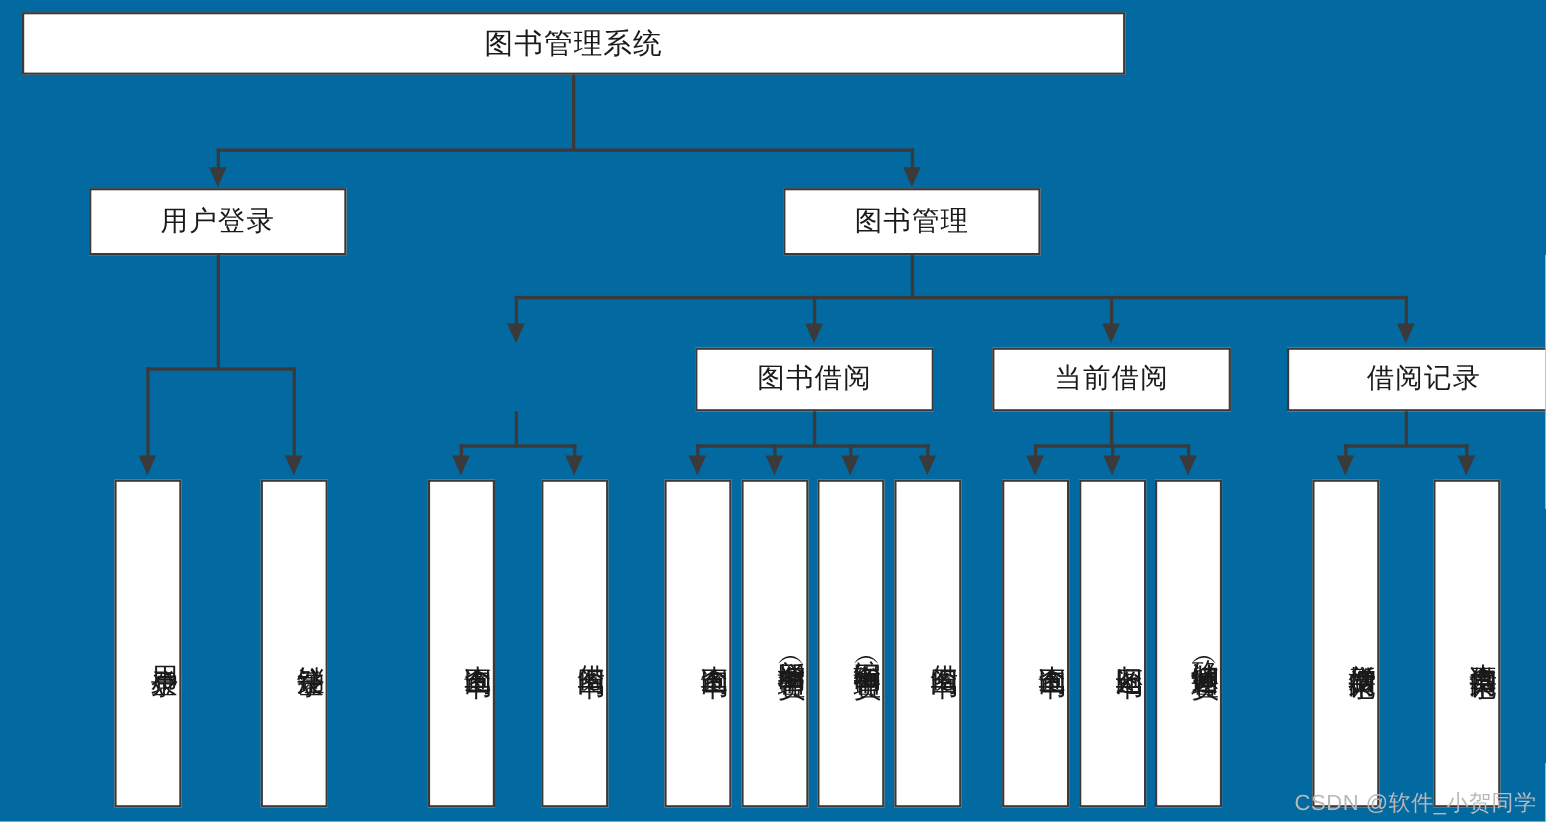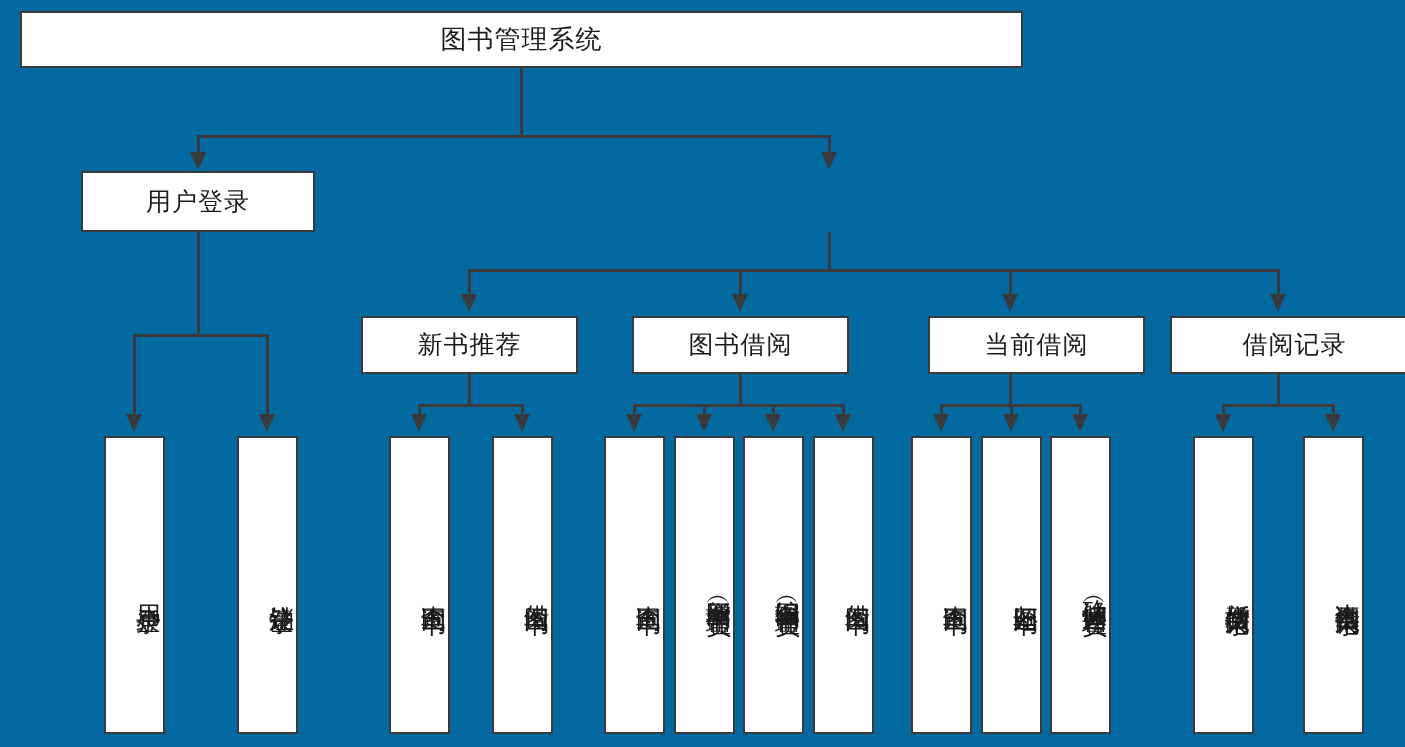--- a/index.html
+++ b/index.html
@@ -86,47 +86,47 @@
 
   <div class="edge v" style="left:520px; top:68px; width:3px; height:68px;"></div>
   <div class="edge h" style="left:197px; top:135px; width:634px; height:3px;"></div>
   <div class="edge v" style="left:197px; top:135px; width:3px; height:22px;"></div>
   <div class="arrow" style="left:190px; top:152px;"></div>
   <div class="edge v" style="left:828px; top:135px; width:3px; height:22px;"></div>
   <div class="arrow" style="left:821px; top:152px;"></div>
 
   <div class="node horiz" style="left:81px; top:171px; width:234px; height:61px;">
     <span class="label">用户登录</span>
+  </div>
+  <div class="node horiz" style="left:712px; top:171px; width:234px; height:61px;">
+    <span class="label">图书管理</span>
   </div>
 
   <div class="edge v" style="left:197px; top:232px; width:3px; height:104px;"></div>
   <div class="edge h" style="left:133px; top:334px; width:136px; height:3px;"></div>
   <div class="edge v" style="left:133px; top:334px; width:3px; height:84px;"></div>
   <div class="arrow" style="left:126px; top:414px;"></div>
   <div class="edge v" style="left:266px; top:334px; width:3px; height:84px;"></div>
   <div class="arrow" style="left:259px; top:414px;"></div>
 
   <div class="edge v" style="left:828px; top:232px; width:3px; height:40px;"></div>
   <div class="edge h" style="left:468px; top:269px; width:812px; height:3px;"></div>
   <div class="edge v" style="left:468px; top:269px; width:3px; height:28px;"></div>
   <div class="arrow" style="left:461px; top:294px;"></div>
   <div class="edge v" style="left:739px; top:269px; width:3px; height:28px;"></div>
   <div class="arrow" style="left:732px; top:294px;"></div>
   <div class="edge v" style="left:1009px; top:269px; width:3px; height:28px;"></div>
   <div class="arrow" style="left:1002px; top:294px;"></div>
   <div class="edge v" style="left:1277px; top:269px; width:3px; height:28px;"></div>
   <div class="arrow" style="left:1270px; top:294px;"></div>
 
-  <div class="node horiz" style="left:361px; top:316px; width:217px; height:58px;">
-    <span class="label">新书推荐</span>
-  </div>
   <div class="node horiz" style="left:632px; top:316px; width:217px; height:58px;align-items:center;">
     <span class="label">图书借阅</span>
   </div>
-  <div class="node horiz" style="left:928px; top:316px; width:217px; height:58px;">
+  <div class="node horiz" style="left:902px; top:316px; width:217px; height:58px;">
     <span class="label">当前借阅</span>
   </div>
   <div class="node horiz" style="left:1170px; top:316px; width:249px; height:58px;">
     <span class="label">借阅记录</span>
   </div>
 
   <div class="edge v" style="left:468px; top:374px; width:3px; height:32px;"></div>
   <div class="edge h" style="left:418px; top:404px; width:106px; height:3px;"></div>
   <div class="edge v" style="left:418px; top:404px; width:3px; height:14px;"></div>
   <div class="arrow" style="left:411px; top:414px;"></div>
@@ -197,14 +197,15 @@
     <span class="label">确认归还（管理员）</span>
   </div>
 
   <div class="node vert" style="left:1193px; top:436px; width:61px; height:298px;">
     <span class="label">新增借阅记录</span>
   </div>
   <div class="node vert" style="left:1303px; top:436px; width:61px; height:298px;">
     <span class="label">查询借阅记录</span>
   </div>
 
+  <div class="watermark">CSDN @软件_小贺同学</div>
 
 </div>
 
 </body></html>

